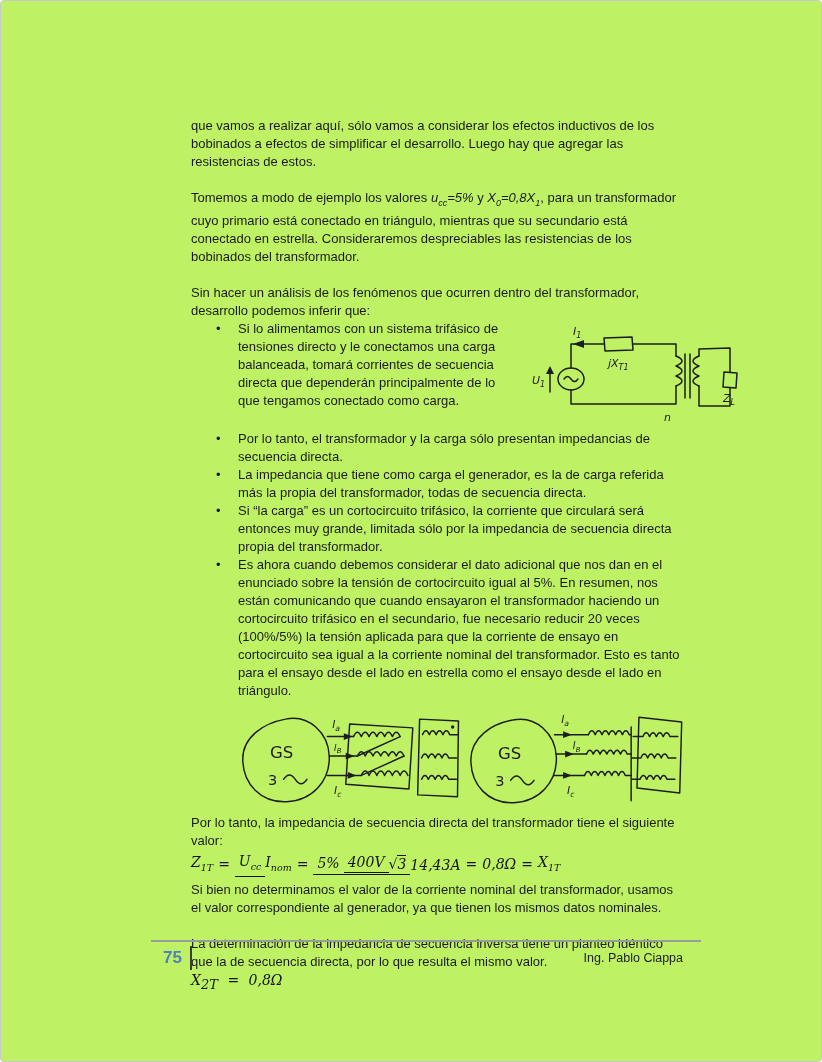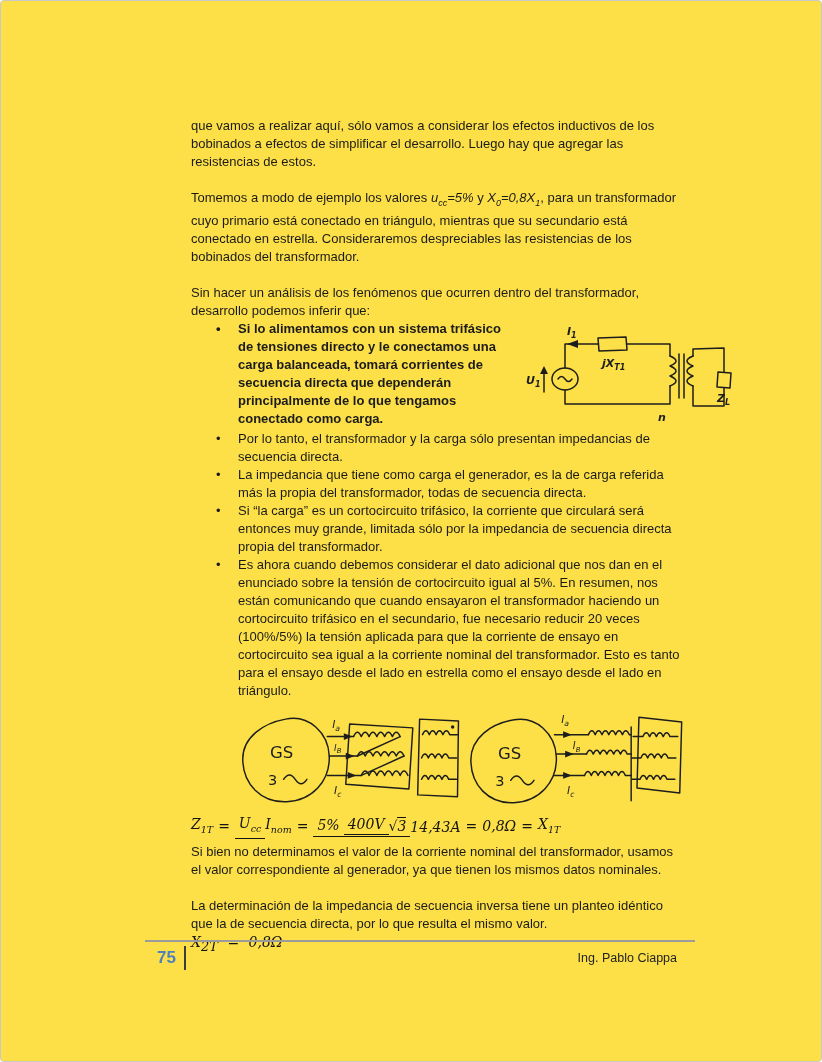--- a/index.html
+++ b/index.html
@@ -1,19 +1,19 @@
 <!DOCTYPE html>
 <html><head>
 <meta charset="utf-8">
 <style>
   html,body{margin:0;padding:0;background:#ffffff;}
   .page{
     position:relative;
     width:822px;height:1062px;
-    background:#fde047;
+    background:#bef264;
     border:1px solid #c8c8c8;
     border-radius:4px;
     box-sizing:border-box;
     overflow:hidden;
     font-family:"Liberation Sans", sans-serif;
     color:#1b1b1b;
   }
   .content{
     position:absolute;
     left:190px;top:116px;width:494px;
@@ -23,21 +23,21 @@
   p.tight{margin-bottom:0;}
   .imath{font-family:Liberation Sans, sans-serif;font-style:italic;font-size:13px;}
   .imath sub{font-size:9px;}
   ul.blist{list-style:none;margin:0 0 6px 0;padding:0 0 0 47px;}
   ul.blist li{position:relative;margin:0;}
   ul.blist li::before{
     content:"\2022";
     position:absolute;left:-22px;top:0;
     font-size:13px;
   }
-  li.with-figure{display:flex;gap:6px;font-weight:bold;}
+  li.with-figure{display:flex;gap:12px;}
   li.with-figure .btext{width:276px;flex:0 0 auto;}
   .fig1{flex:0 0 auto;margin-top:2px;}
   .fig-row{display:flex;gap:6px;margin:4px 0 6px 44px;}
   svg text{font-family:"DejaVu Sans", sans-serif;fill:#1d1d1d;}
   
   .formula{
     display:flex;align-items:center;
     font-family:"DejaVu Serif", serif;font-style:italic;
     font-size:14px;color:#141414;
     margin:2px 0 4px 0;
@@ -48,21 +48,21 @@
   .frac .num{border-bottom:1.3px solid #141414;padding:0 4px 1px 4px;text-align:center;}
   .frac .den{padding-top:1px;text-align:center;}
   .numrow{display:flex;align-items:center;gap:4px;}
   .rootval{border-top:1.3px solid #141414;padding-top:0px;}
   .formula-x2{
     font-family:"DejaVu Serif", serif;font-style:italic;
     font-size:14px;color:#141414;margin:0 0 0 0;
   }
   .formula-x2 sub{font-size:13px;}
   
-  .footer{position:absolute;left:144px;top:939px;width:550px;}
+  .footer{position:absolute;left:150px;top:939px;width:550px;}
   .footer-rule{border-top:2px solid #9b9b9b;margin-bottom:3px;}
   .footer-row{display:flex;align-items:center;height:26px;}
   .page-num{color:#4f81bd;font-weight:bold;font-size:17px;padding:0 8px 0 12px;font-family:"Liberation Sans", sans-serif;}
   .footer-sep{width:2px;height:24px;background:#3c3c3c;margin-right:9px;flex:0 0 auto;}
   .book-title{font-weight:bold;font-size:12.5px;color:#222;letter-spacing:0.1px;}
   .author{margin-left:auto;font-size:12.5px;padding-right:18px;color:#222;text-align:center;}
 </style>
 </head>
 <body>
 
@@ -164,20 +164,21 @@
           <path d="M100 66.5 L109 70 L100 73.5 Z"></path>
         </g>
         <text x="33" y="53" font-size="17">GS</text>
         <text x="30" y="81" font-size="15">3</text>
         <text x="98" y="16" font-size="11" font-style="italic"><tspan>I</tspan><tspan font-size="8" dy="3">a</tspan></text>
         <text x="110" y="43" font-size="10" font-style="italic"><tspan>I</tspan><tspan font-size="7" dy="3">B</tspan></text>
         <text x="104" y="89" font-size="11" font-style="italic"><tspan>I</tspan><tspan font-size="8" dy="3">c</tspan></text>
       </svg>
     </div>
 
+    <p class="tight">Por lo tanto, la impedancia de secuencia directa del transformador tiene el siguiente valor:</p>
 
     <div class="formula">
       <span><span>Z</span><sub>1T</sub></span>
       <span class="op">=</span>
       <span class="frac">
         <span class="num"><span>U</span><sub>cc</sub></span>
         <span class="den"><span>I</span><sub>nom</sub></span>
       </span>
       <span class="op">=</span>
       <span class="frac">

